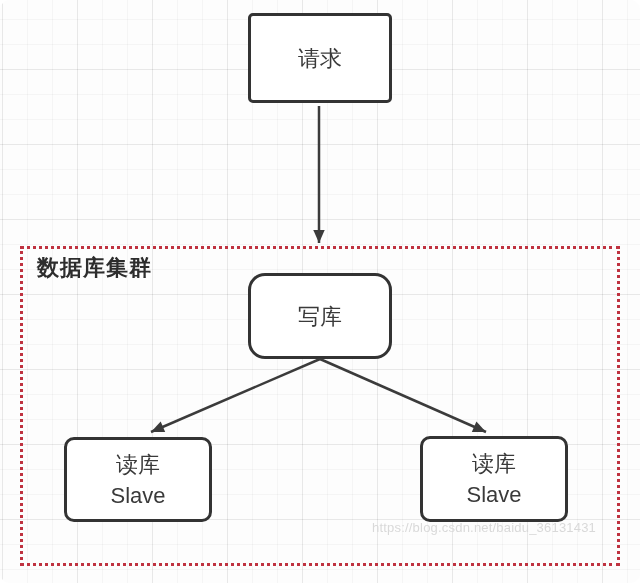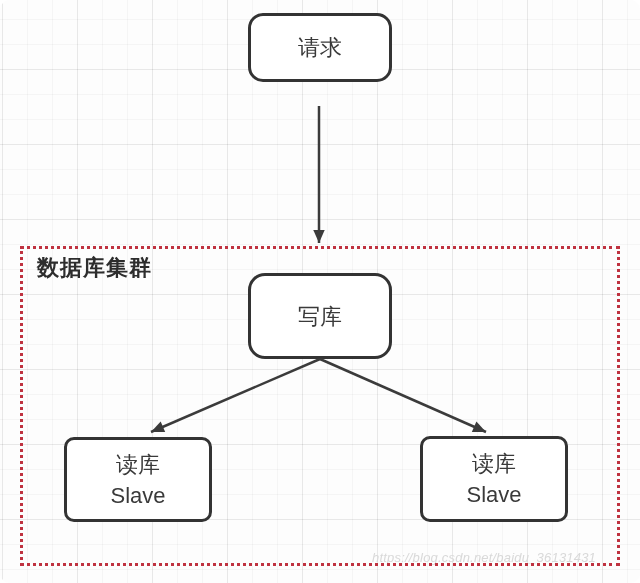--- a/index.html
+++ b/index.html
@@ -32,22 +32,22 @@
     display: flex;
     flex-direction: column;
     align-items: center;
     justify-content: center;
     text-align: center;
     font-size: 22px;
     line-height: 31px;
   }
   .node--request {
     left: 248px; top: 13px;
-    width: 144px; height: 69px;
-    border-radius: 15px;
+    width: 144px; height: 90px;
+    border-radius: 5px;
   }
   .node--master {
     left: 248px; top: 273px;
     width: 144px; height: 86px;
     border-radius: 17px;
   }
   .node--slave-left {
     left: 64px; top: 437px;
     width: 148px; height: 85px;
     border-radius: 10px;
@@ -85,28 +85,27 @@
   .arrow-line {
     stroke: var(--arrow, #3b3b3b);
     stroke-width: 2.5;
     fill: none;
   }
   .arrowhead-shape {
     fill: var(--arrow, #3b3b3b);
   }
   .watermark {
     position: absolute;
-    left: 372px; top: 550px;
+    left: 372px; top: 520px;
     width: 262px;
     font-size: 13px;
     color: var(--watermark, #d9d9d9);
     white-space: nowrap;
     z-index: 1;
     letter-spacing: 0.2px;
-    font-style: italic;
   }
   .node-label { display: block; }
 </style>
 </head>
 <body>
 
 <div class="canvas">
 
   <div class="watermark">https://blog.csdn.net/baidu_36131431</div>
 

